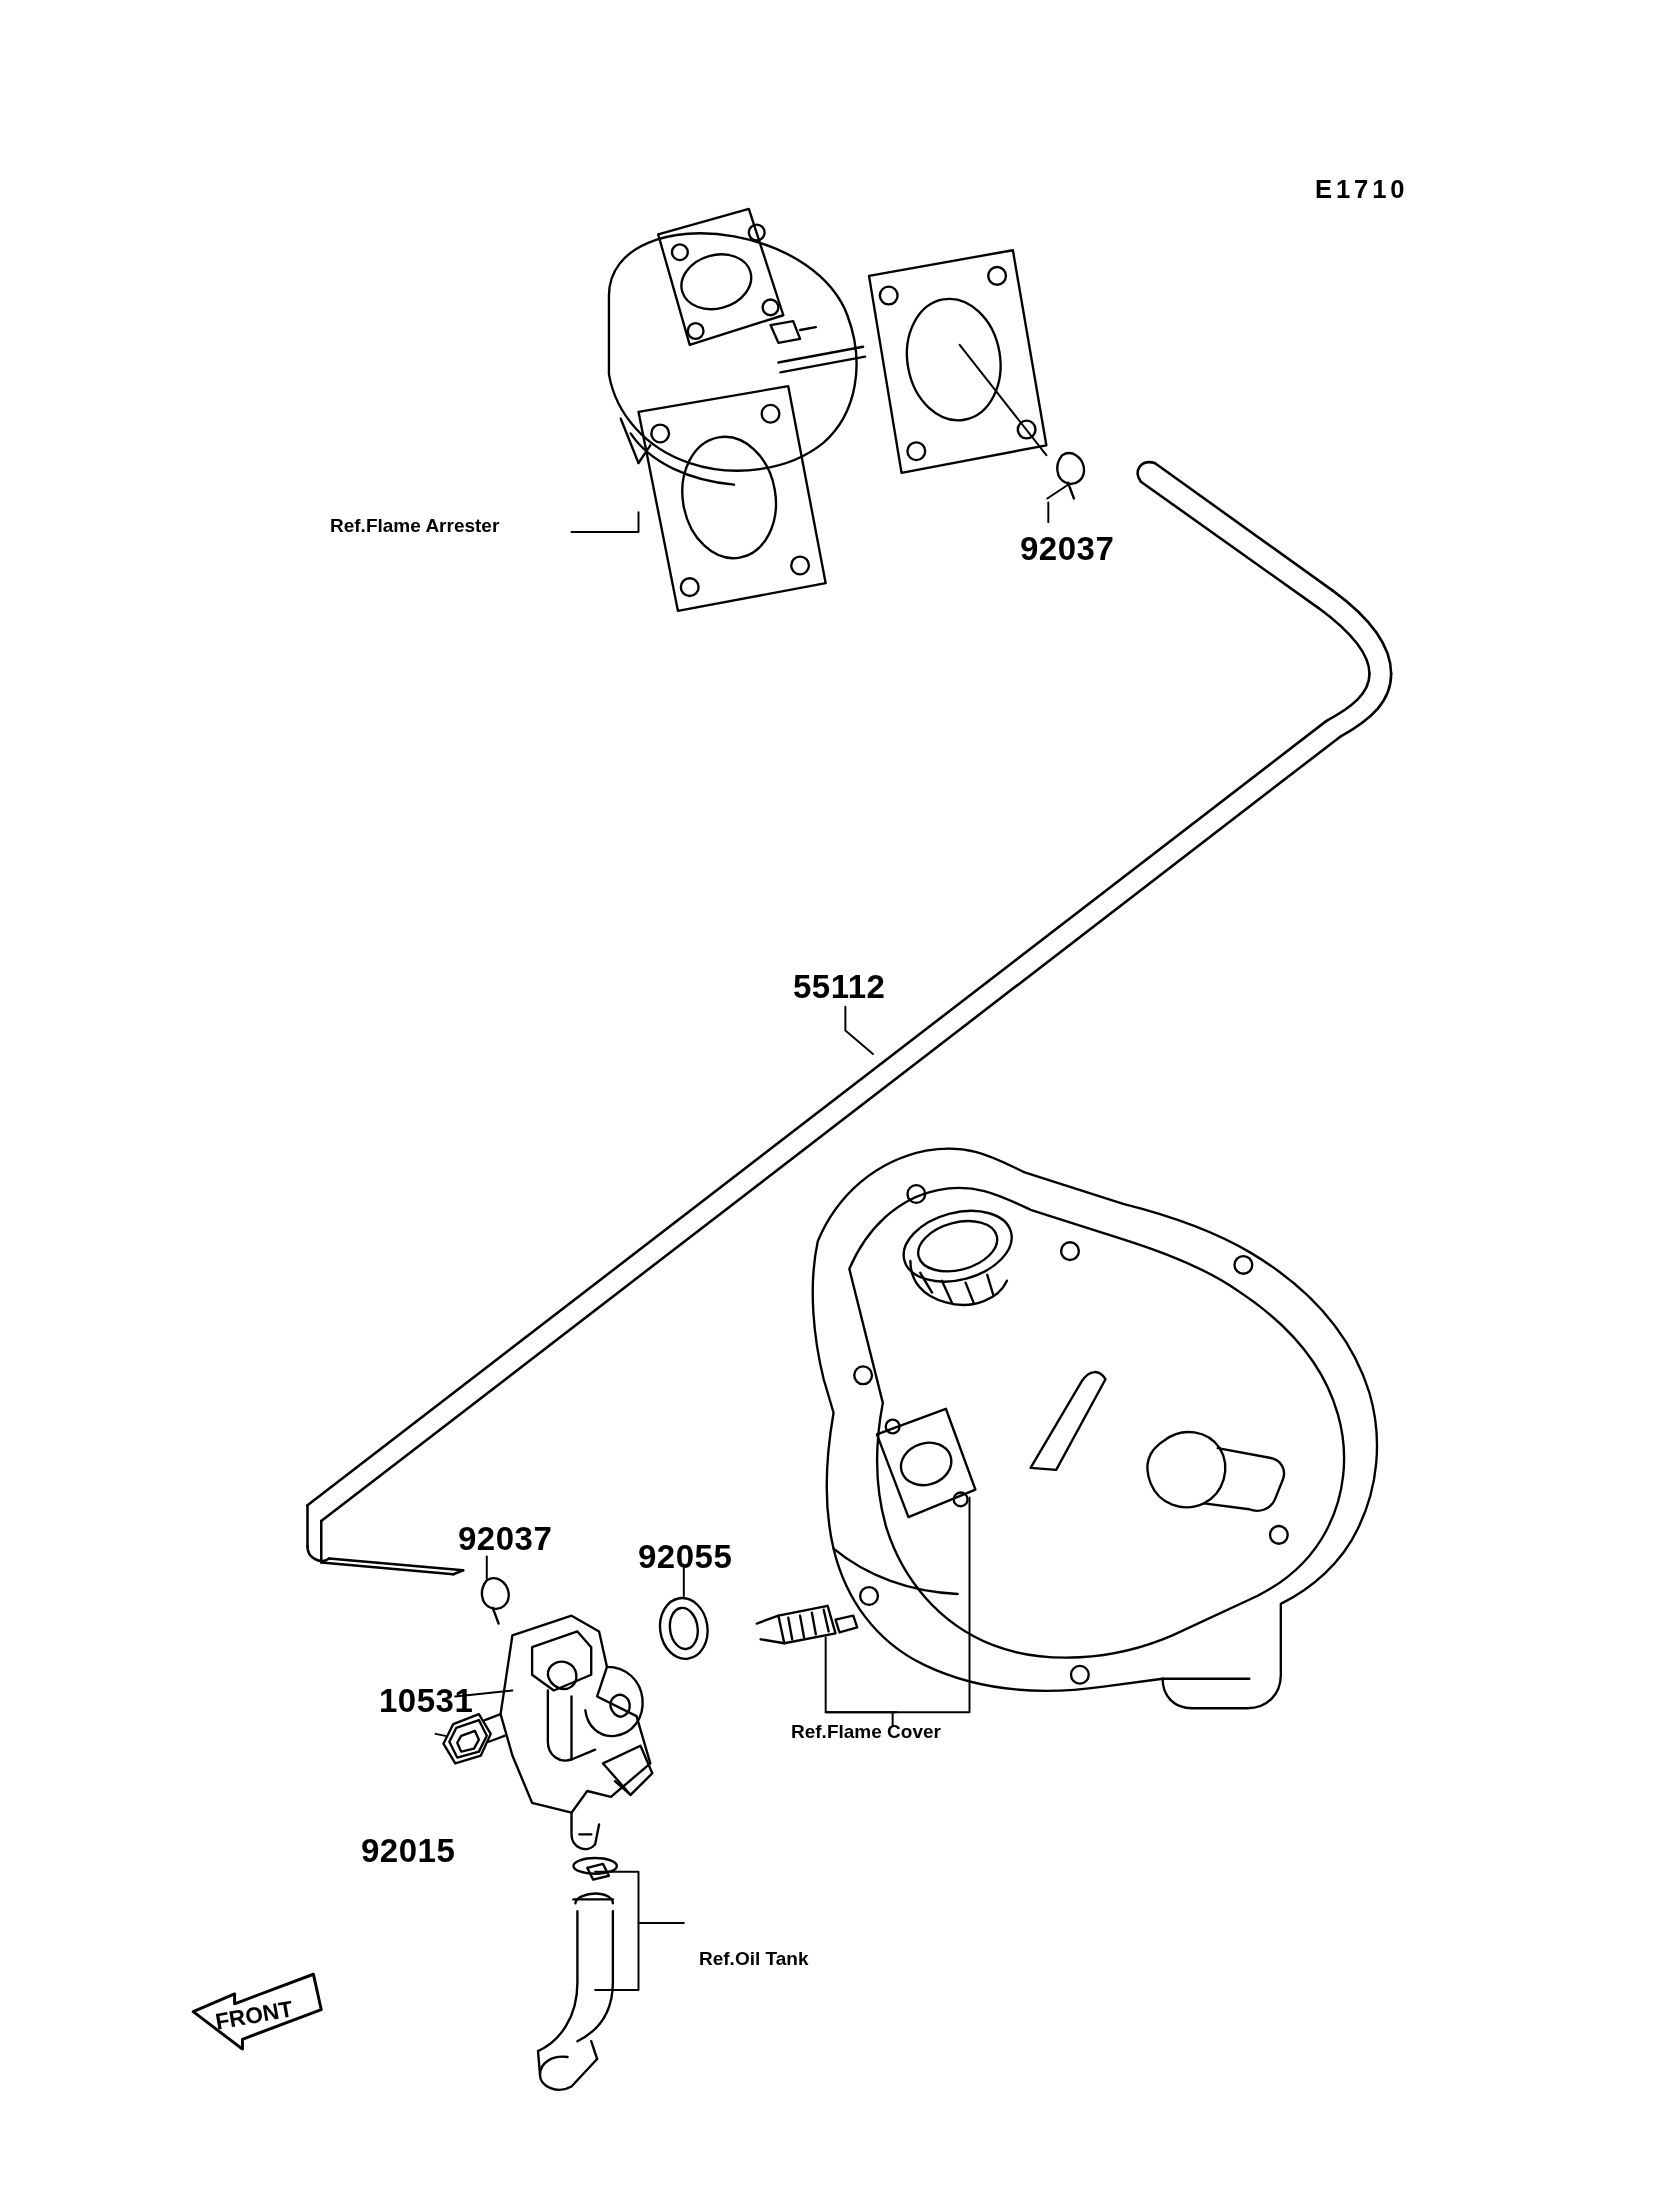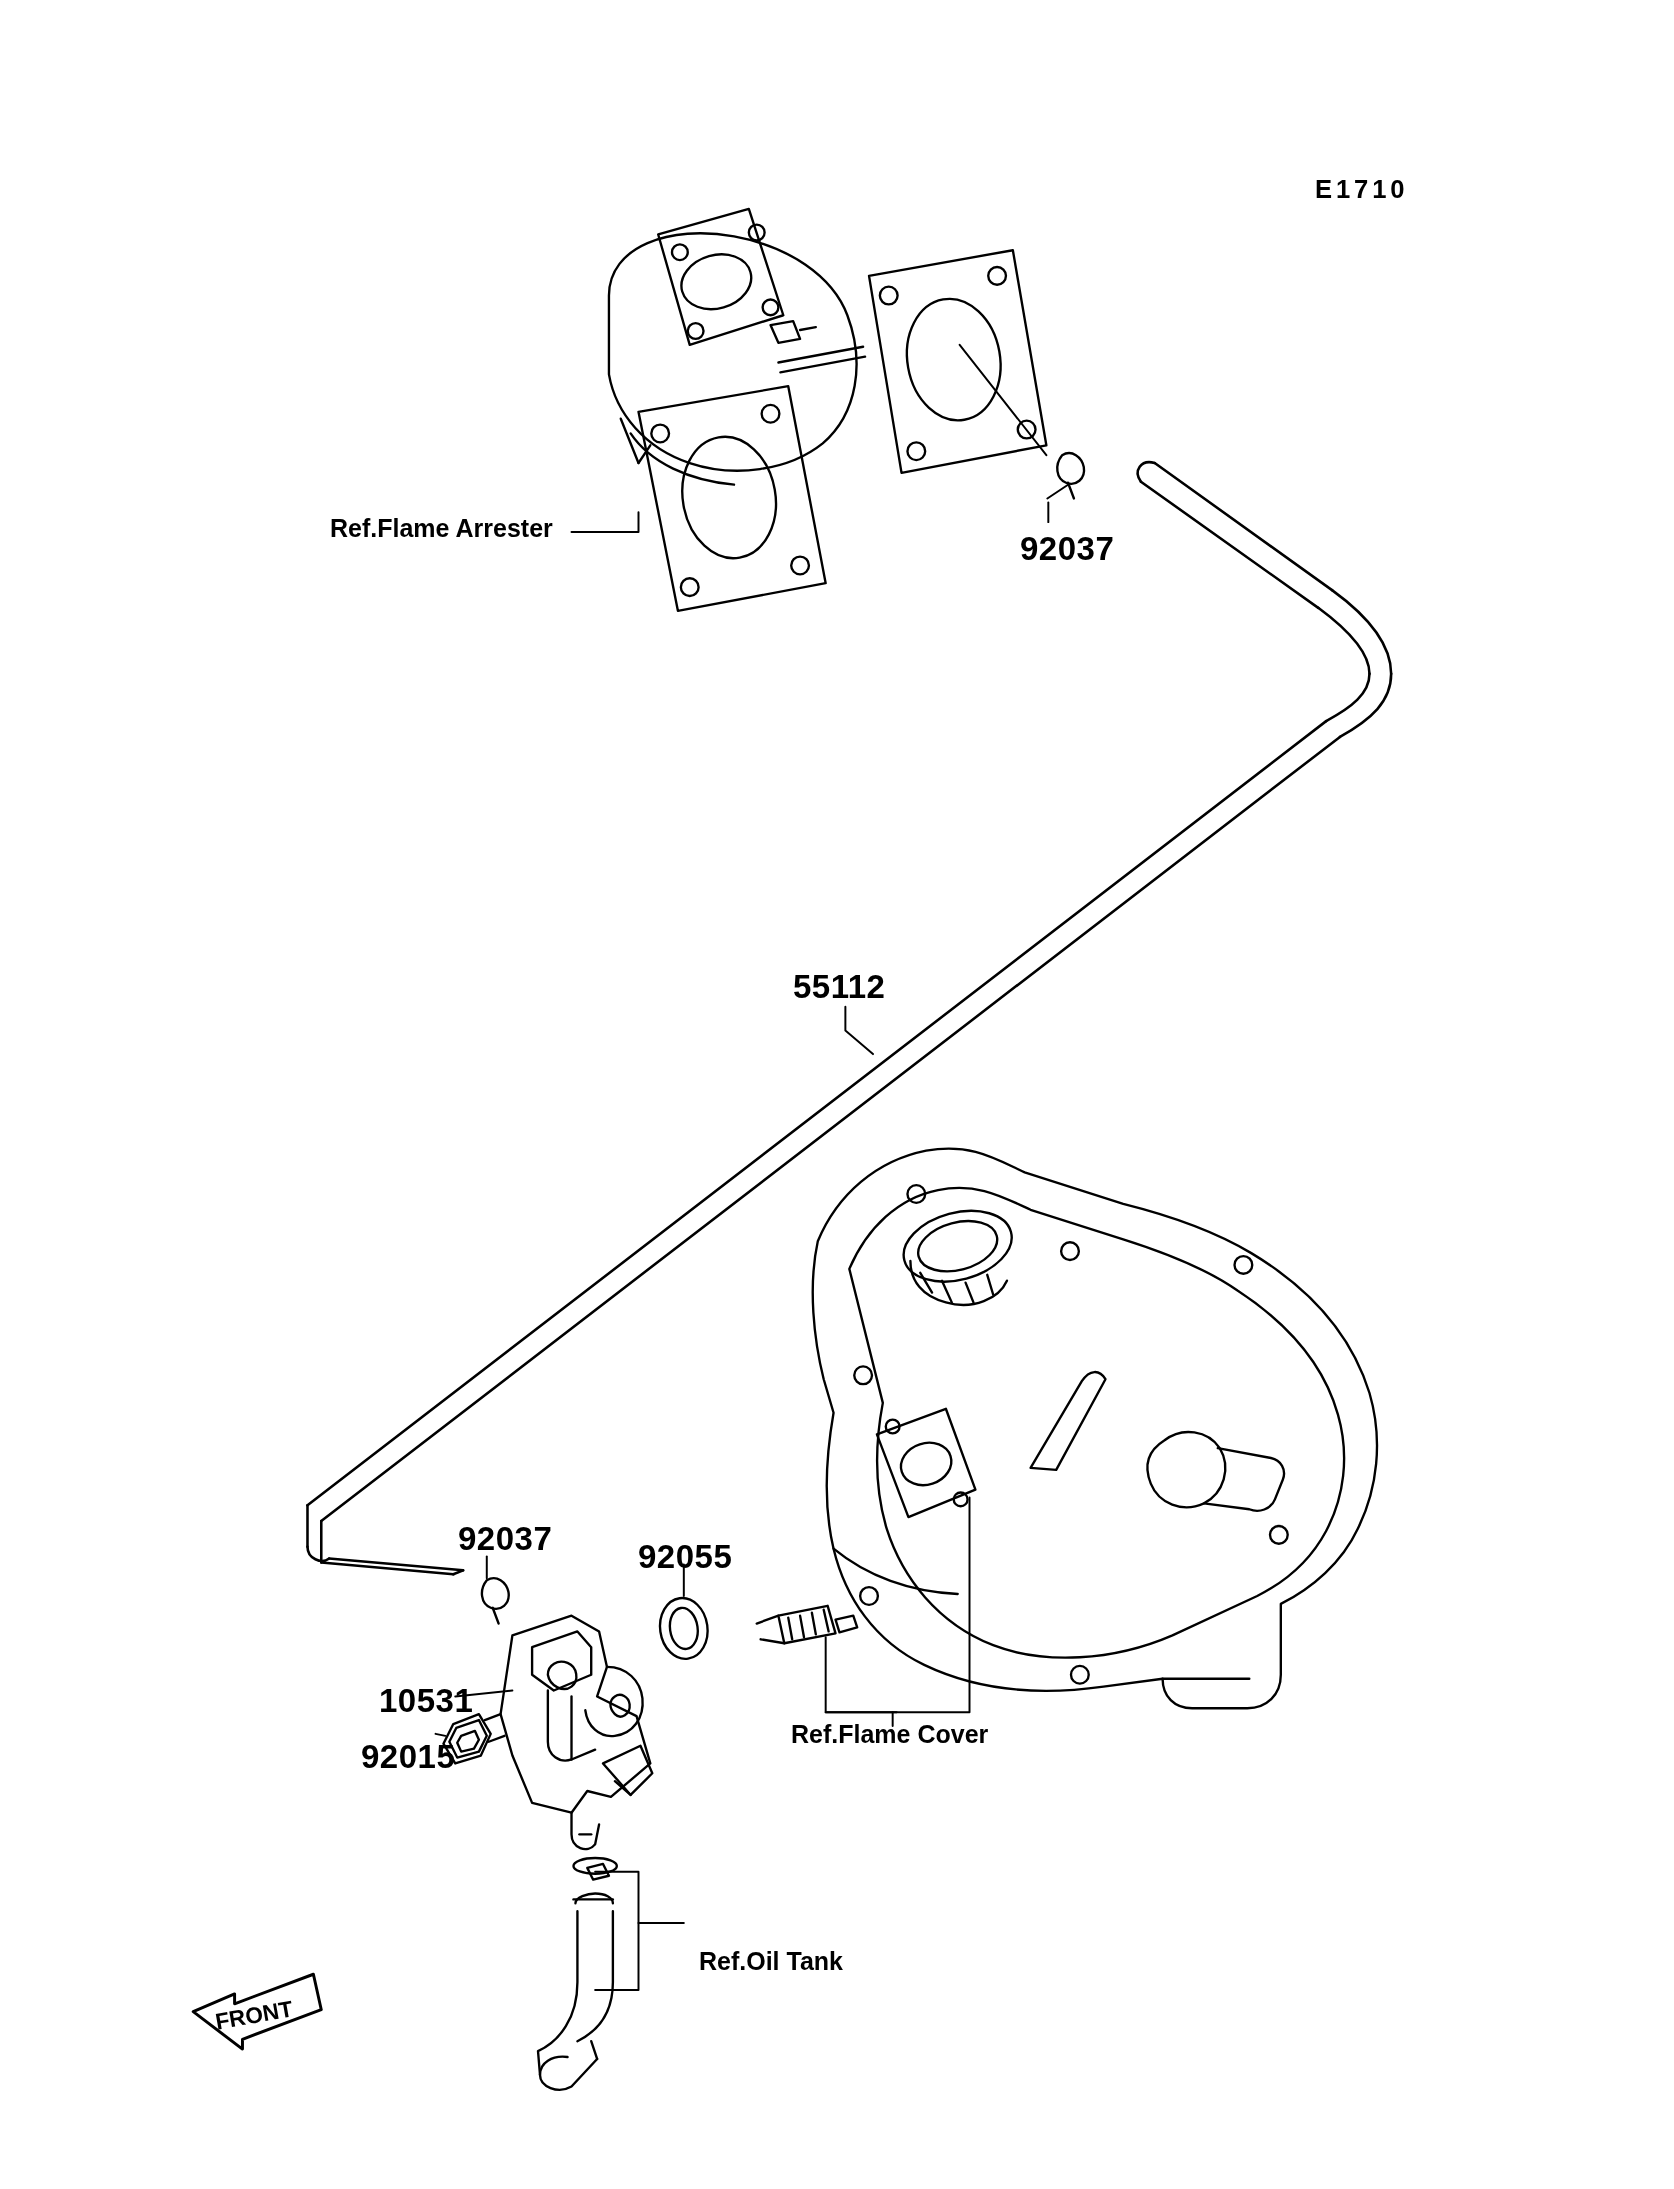--- a/index.html
+++ b/index.html
@@ -29,21 +29,21 @@
   }
   .lbl {
     position: absolute;
     font-family: "Liberation Sans", sans-serif;
     font-weight: bold;
     color: #000;
     white-space: nowrap;
     line-height: 1;
   }
   .lbl-num { font-size: 33px; letter-spacing: 0.5px; }
-  .lbl-ref { font-size: 25px; letter-spacing: 0px; }
+  .lbl-ref { font-size: 19px; letter-spacing: 0px; }
   .lbl-code { font-size: 25.6px; letter-spacing: 3.9px; }
   .front-text {
     position: absolute;
     font-family: "Liberation Sans", sans-serif;
     font-weight: bold;
     font-size: 22.7px;
     color: #000;
     transform: rotate(-10deg);
     letter-spacing: 0px;
   }
@@ -297,20 +297,20 @@
   <div class="lbl lbl-num" style="left:793px; top:970px;">55112</div>
 
   <div class="lbl lbl-num" style="left:458px; top:1522px;">92037</div>
 
   <div class="lbl lbl-num" style="left:638px; top:1532px;margin-top:8px;">92055</div>
 
   <div class="lbl lbl-num" style="left:379px; top:1684px;">10531</div>
 
   <div class="lbl lbl-ref" style="left:791px; top:1722px;">Ref.Flame Cover</div>
 
-  <div class="lbl lbl-num" style="left:361px; top:1740px;">92015</div>
+  <div class="lbl lbl-num" style="left:361px; top:1834px;">92015</div>
 
   <div class="lbl lbl-ref" style="left:699px; top:1909px;margin-top:40px;">Ref.Oil Tank</div>
 
   <div class="front-text" style="left:215px; top:2002px;">FRONT</div>
 
 </div>
 
 
 </body></html>

